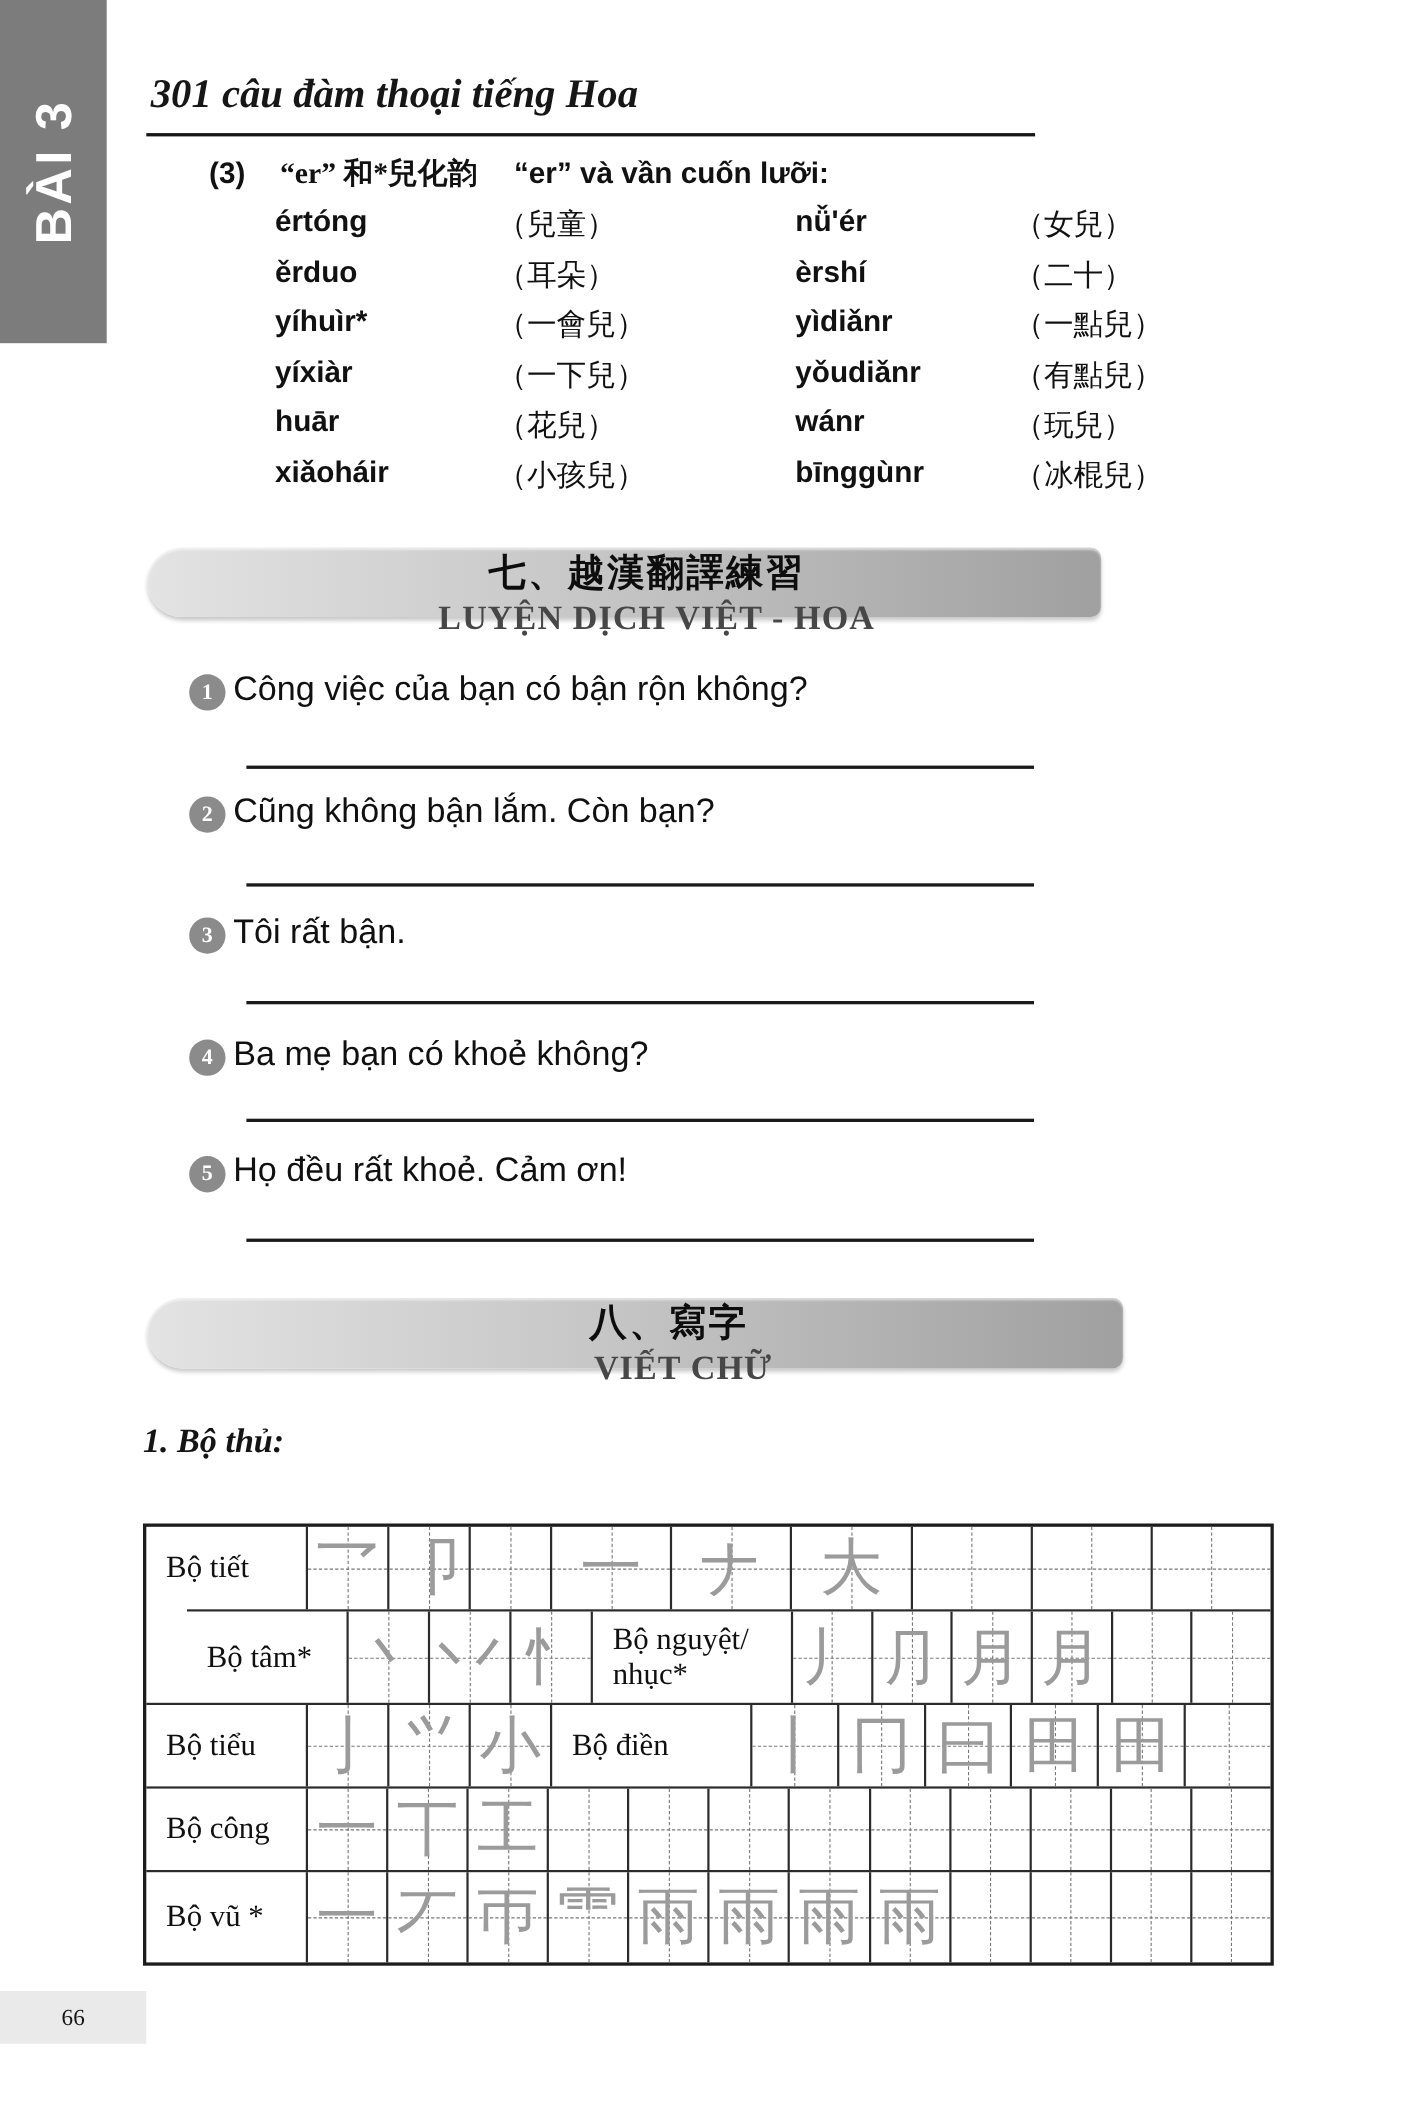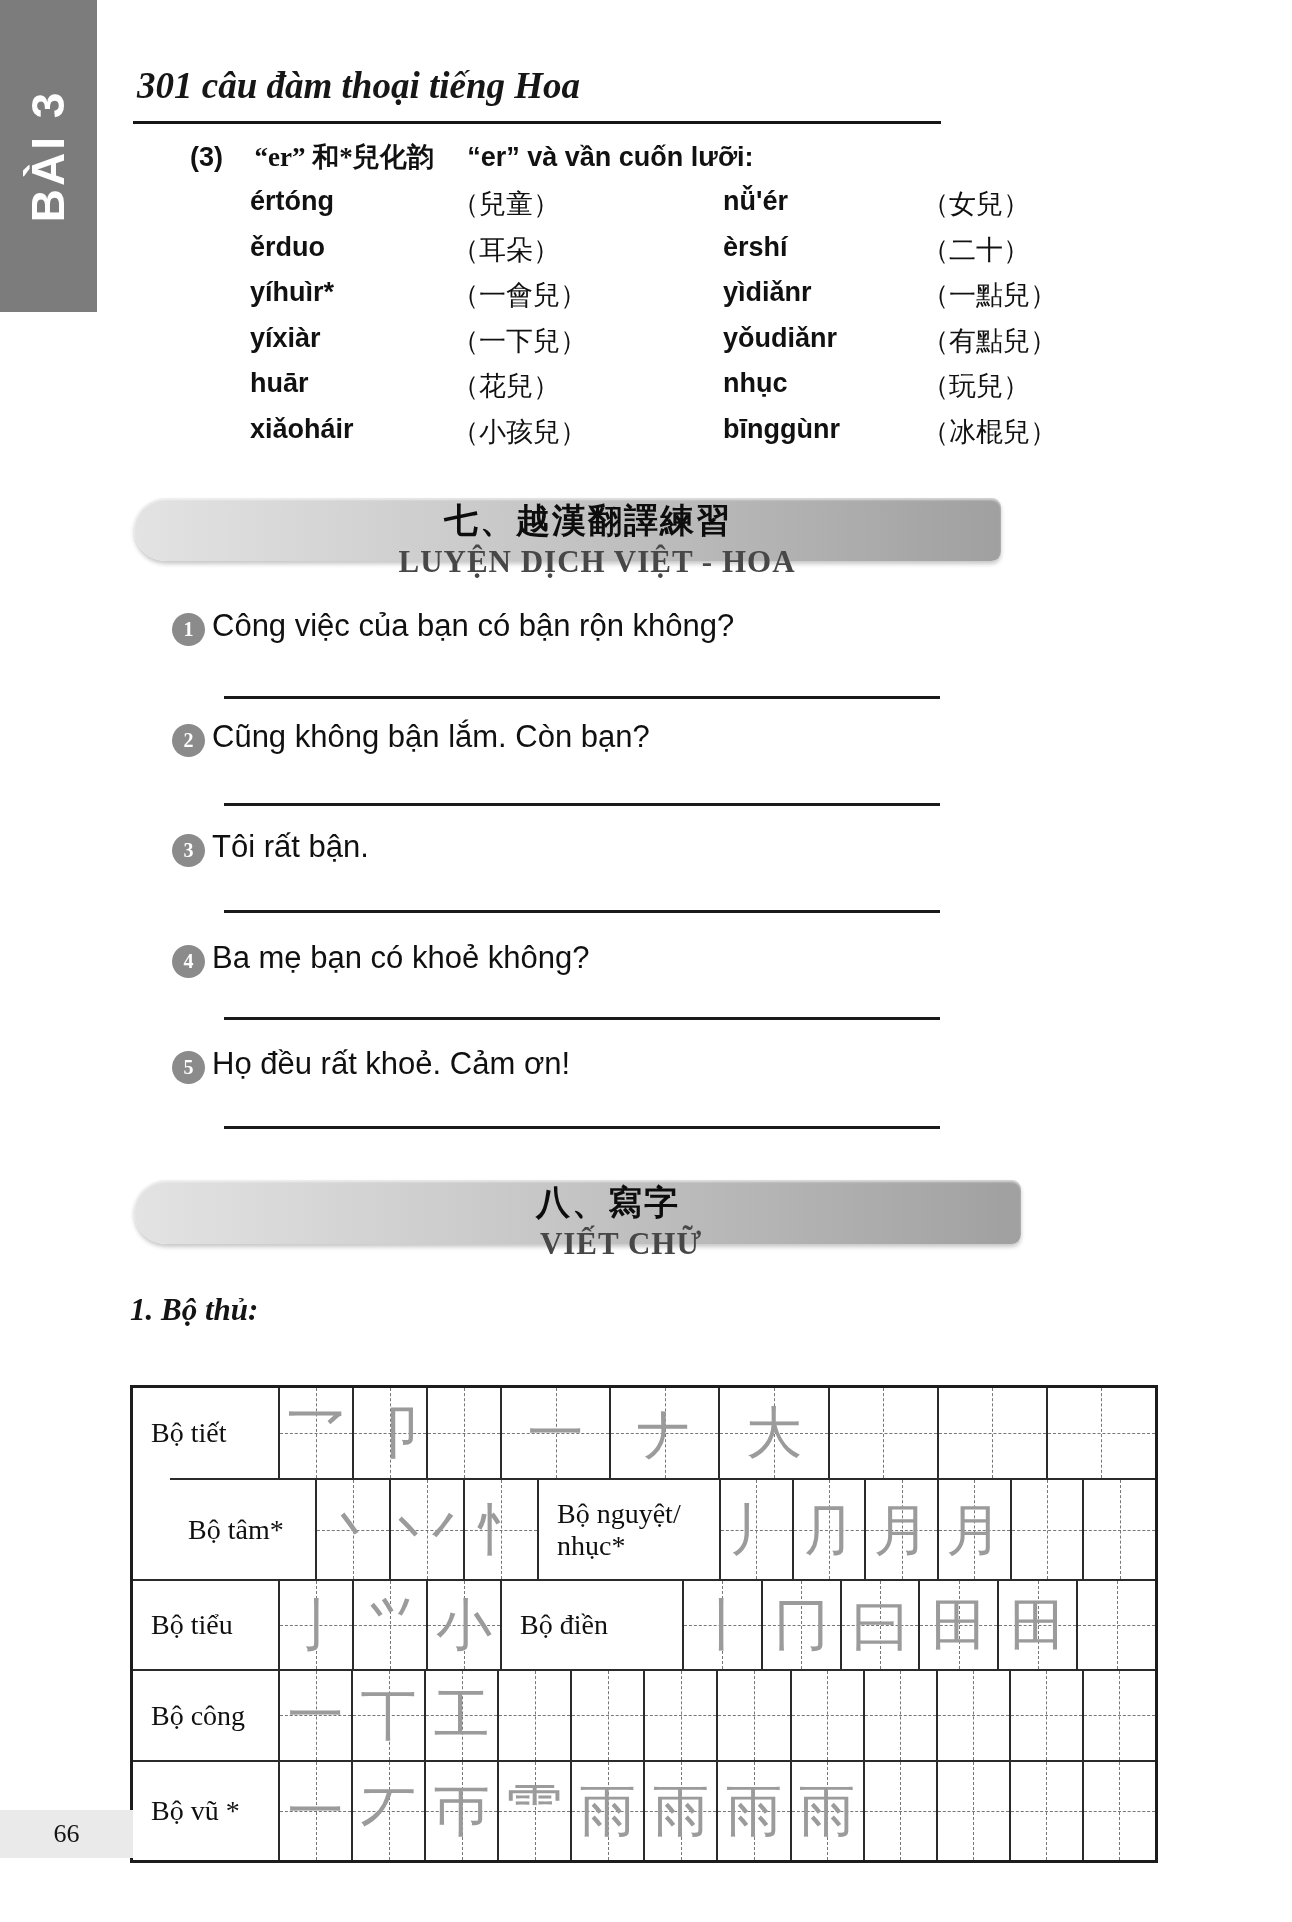--- a/index.html
+++ b/index.html
@@ -43,40 +43,40 @@
                color:#fff;display:flex;align-items:center;justify-content:center;
                font-size:20px;font-weight:bold;font-family:"Liberation Serif",serif;}
   .item-text{position:absolute;left:212px;font-size:31px;font-family:Liberation Sans, sans-serif;color:#101010;}
   .answer-line{position:absolute;left:224px;width:716px;height:3px;background:#1a1a1a;}
 
   
   .subheading{position:absolute;left:130px;top:1292px;font-style:italic;font-weight:bold;
               font-size:31px;font-family:"Liberation Serif",serif;color:#141414;}
 
   
-  .rtable{position:absolute;left:130px;top:1385px;width:1028px;height:478px;box-sizing:border-box;
+  .rtable{position:absolute;left:130px;top:1385px;width:1028px;height:402px;box-sizing:border-box;
           border:3px solid #1c1c1c;display:flex;flex-direction:column;background:#fff;}
   .trow{display:flex;border-top:2px solid #2b2b2b;min-height:0;}
   .trow:first-child{border-top:none;}
   .tlabel{display:flex;align-items:center;padding-left:18px;font-family:"Liberation Serif",serif;
           font-size:28px;color:#101010;white-space:pre-line;line-height:1.12;box-sizing:border-box;flex:none;}
   .tlabel.l1{width:145px;}
   .tlabel.l2{width:182px;border-left:2px solid #2b2b2b;}
   .pcell{flex:1 1 0;position:relative;border-left:2px solid #2b2b2b;display:flex;
          align-items:center;justify-content:center;min-width:0;}
   .pcell.narrow{flex:none;width:72px;}
   .pcell::before{content:"";position:absolute;left:50%;top:0;bottom:0;border-left:1px dashed #777;}
   .pcell::after{content:"";position:absolute;top:50%;left:0;right:0;border-top:1px dashed #777;}
   .stroke{position:relative;z-index:1;font-size:56px;line-height:1;color:#9b9b9b;
           font-family:"Liberation Serif",serif;}
 
   
   .pagebar{position:absolute;left:0;top:1810px;width:133px;height:48px;background:#eaeaea;
            display:flex;align-items:center;justify-content:center;}
-  .pagenum{font-size:26px;font-family:"Liberation Serif",serif;color:#141414;}
+  .pagenum{font-size:21px;font-family:"Liberation Serif",serif;color:#141414;}
 </style>
 </head>
 <body>
 
 <div class="page">
 
   <div class="side-tab">
     <span class="side-tab-text">BÀI 3</span>
   </div>
 
@@ -101,21 +101,21 @@
       <span class="pinyin" style="left: 250px; top: 277px;">yíhuìr*</span>
       <span class="hanzi" style="left: 452px; top: 277px;">（一會兒）</span>
       <span class="pinyin" style="left: 723px; top: 277px;">yìdiǎnr</span>
       <span class="hanzi" style="left: 922px; top: 277px;">（一點兒）</span>
       <span class="pinyin" style="left: 250px; top: 322.5px;">yíxiàr</span>
       <span class="hanzi" style="left: 452px; top: 322.5px;">（一下兒）</span>
       <span class="pinyin" style="left: 723px; top: 322.5px;">yǒudiǎnr</span>
       <span class="hanzi" style="left: 922px; top: 322.5px;">（有點兒）</span>
       <span class="pinyin" style="left: 250px; top: 368px;">huār</span>
       <span class="hanzi" style="left: 452px; top: 368px;">（花兒）</span>
-      <span class="pinyin" style="left: 723px; top: 368px;">nhục</span>
+      <span class="pinyin" style="left: 723px; top: 368px;">wánr</span>
       <span class="hanzi" style="left: 922px; top: 368px;">（玩兒）</span>
       <span class="pinyin" style="left: 250px; top: 413.5px;">xiǎoháir</span>
       <span class="hanzi" style="left: 452px; top: 413.5px;">（小孩兒）</span>
       <span class="pinyin" style="left: 723px; top: 413.5px;">bīnggùnr</span>
       <span class="hanzi" style="left: 922px; top: 413.5px;">（冰棍兒）</span>
     </div>
 
   <div class="banner banner1">
     <span class="banner-zh">七、越漢翻譯練習</span>
     <span class="banner-vi">LUYỆN DỊCH VIỆT - HOA</span>

